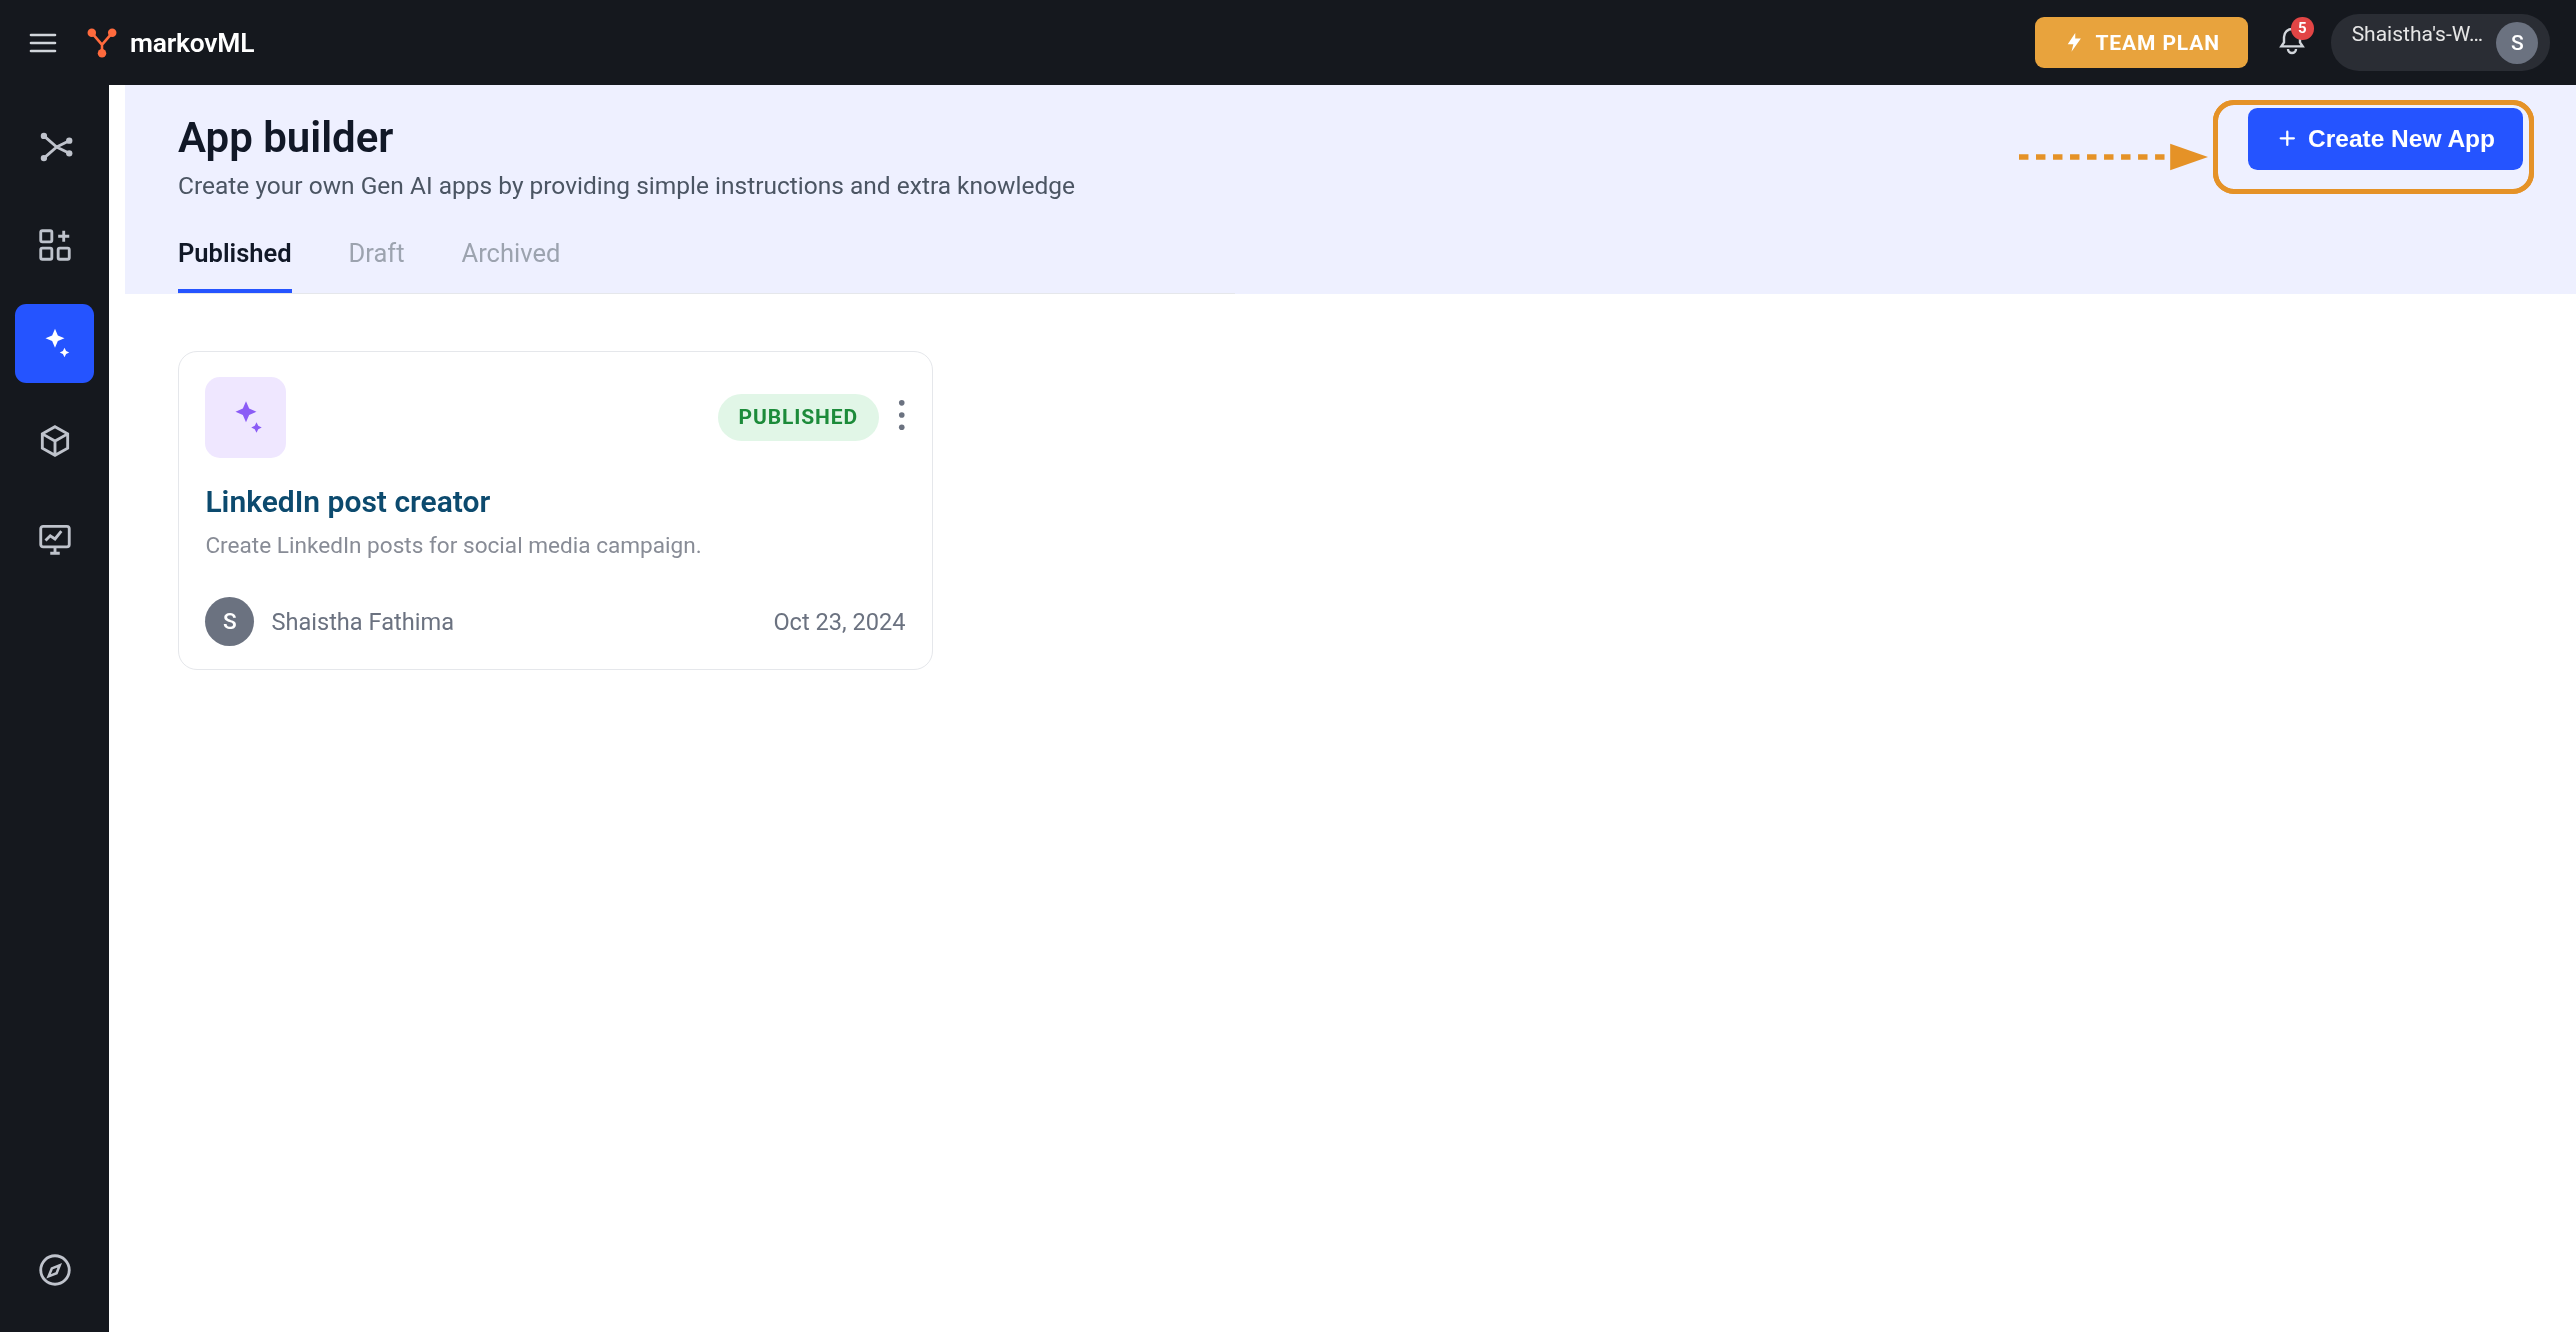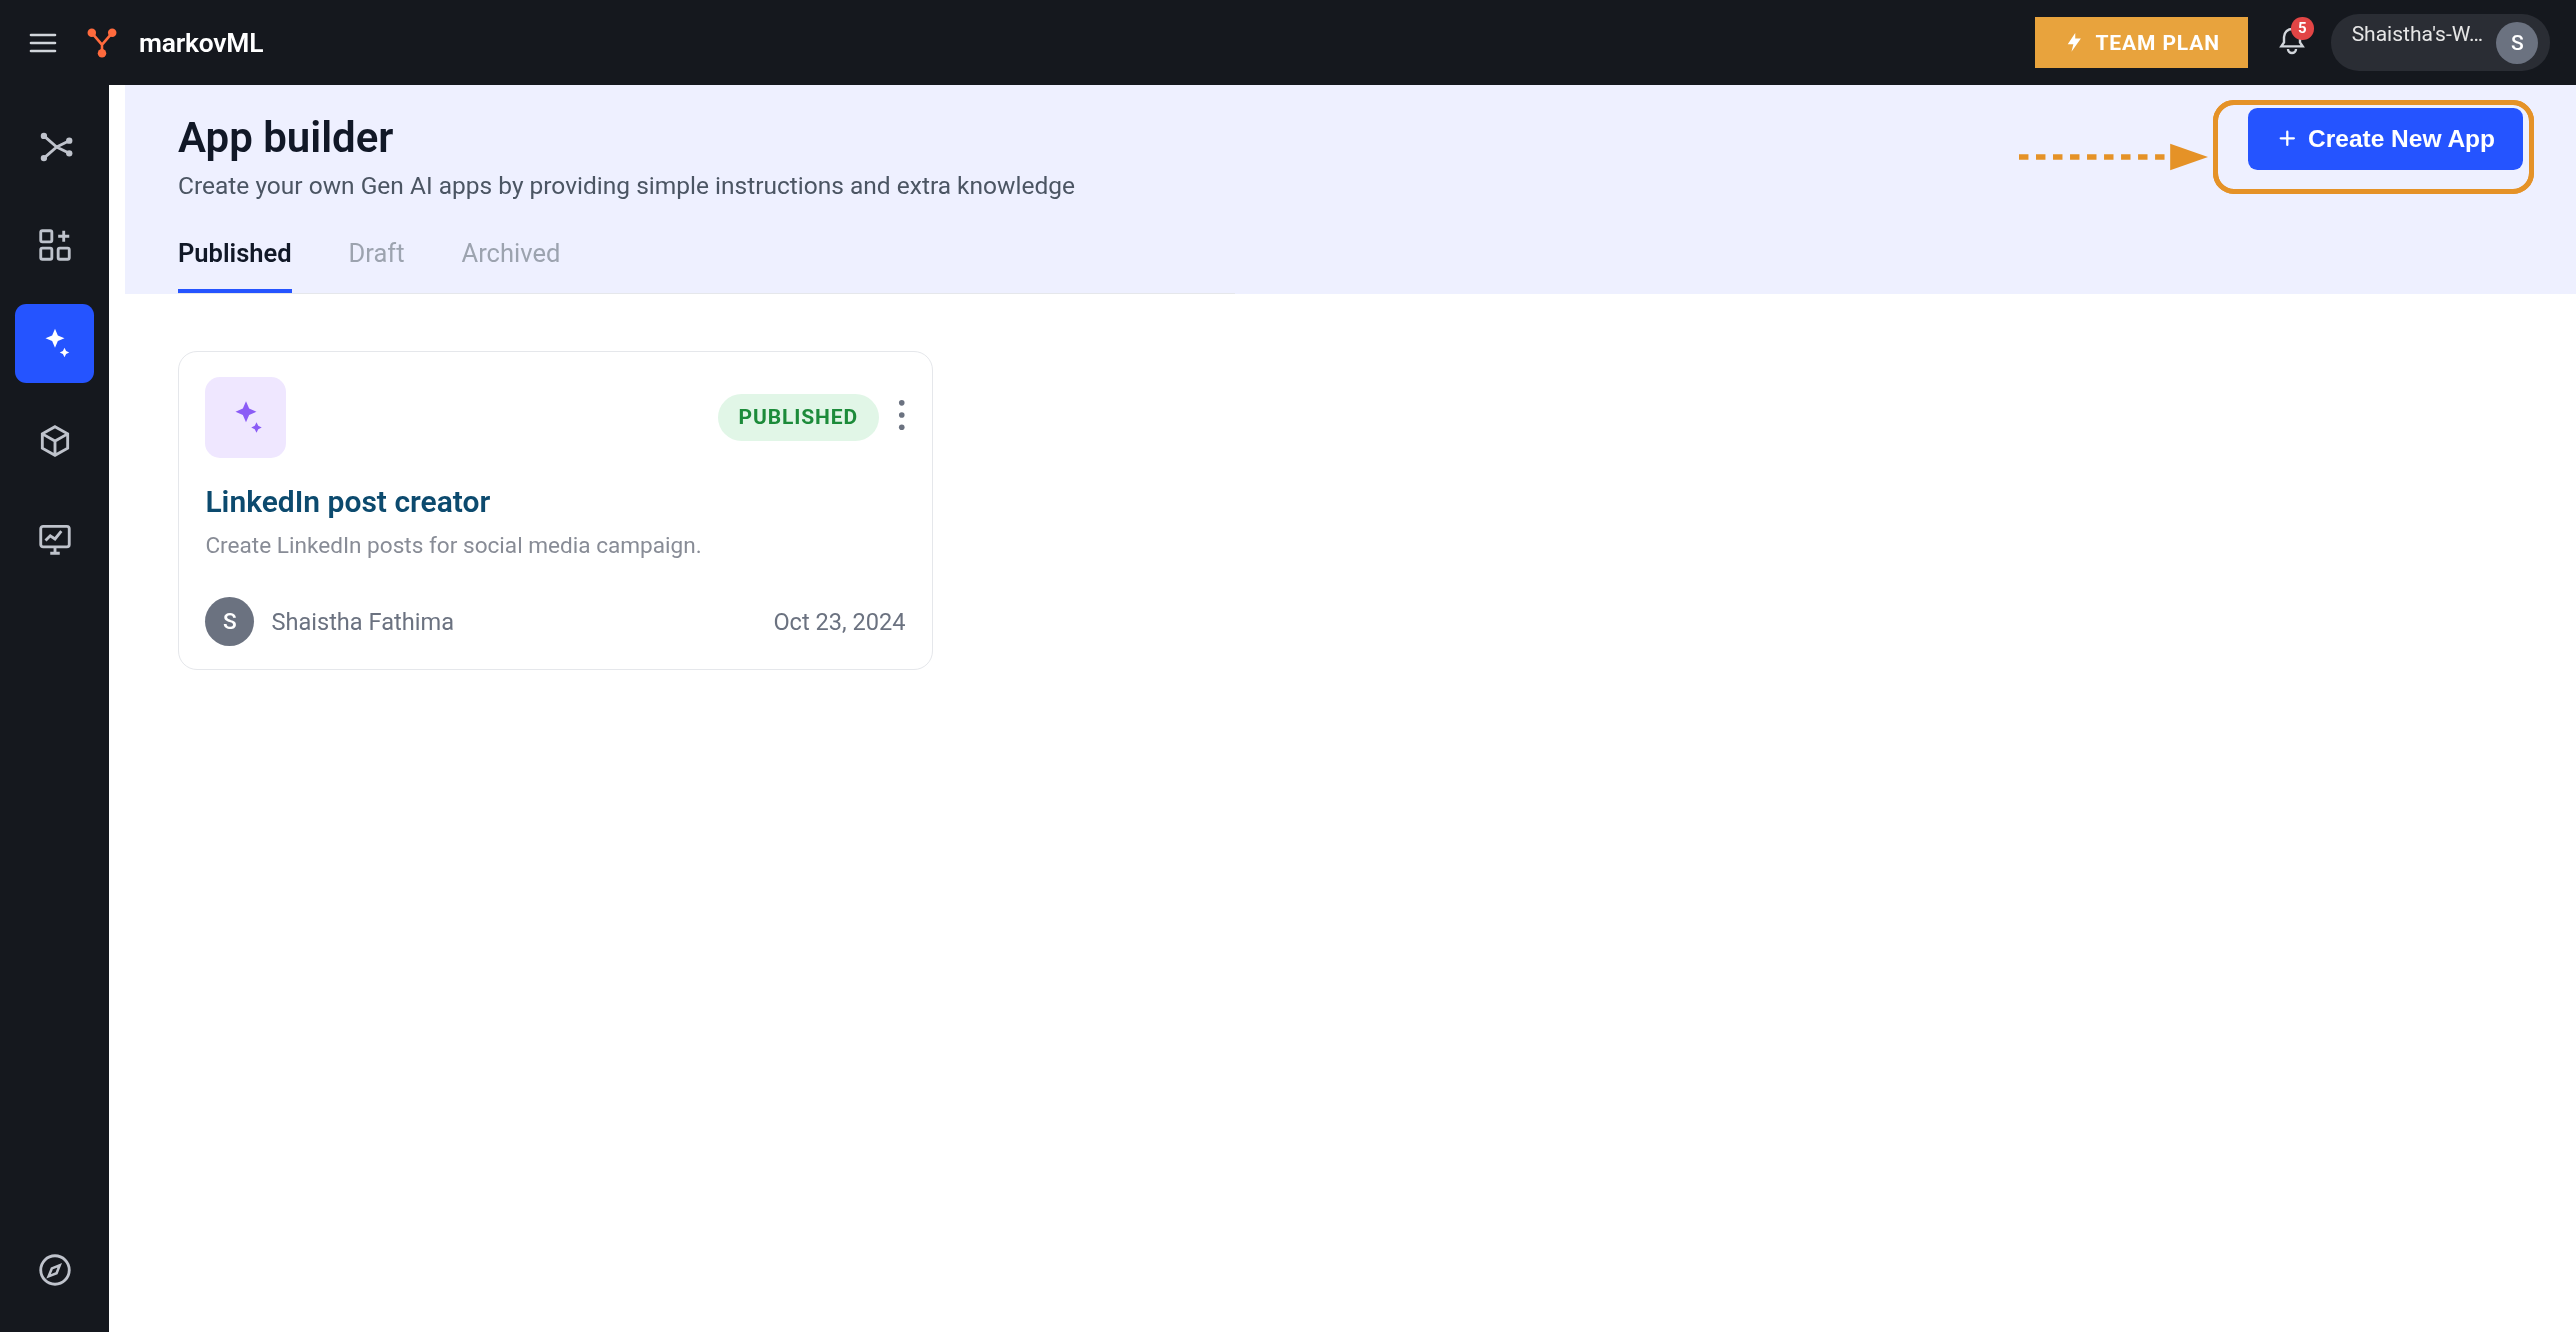--- a/index.html
+++ b/index.html
@@ -19,33 +19,33 @@
   align-items: center;
   padding: 0 26.4px 0 17px;
 }
 .hamburger {
   width: 51px; height: 51px;
   display: flex; align-items: center; justify-content: center;
   cursor: pointer;
 }
 .hamburger svg { width: 32px; height: 32px; }
 .logo {
-  display: flex; align-items: center; gap: 20px; margin-left: 17px; text-align: right;
+  display: flex; align-items: center; gap: 11px; margin-left: 17px; text-align: right;
 }
 .logo-mark { width: 34px; height: 34px; }
 .logo-text { color: #fff; font-size: 26.4px; font-weight: 600; letter-spacing: -0.2px; }
 .top-spacer { flex: 1; }
 .team-plan {
   background: #e8a33d;
   color: #fff;
   font-weight: 700;
   font-size: 21px;
   letter-spacing: 0.9px;
   padding: 13.2px 28px;
-  border-radius: 0;
+  border-radius: 9px;
   display: flex; align-items: center; gap: 9.4px;
   cursor: pointer;
 }
 .team-plan svg { width: 22.6px; height: 22.6px; }
 .bell-wrap {
   position: relative;
   margin: 0 22.6px 0 28px;
   cursor: pointer;
 }
 .bell-wrap svg { width: 32px; height: 32px; }

